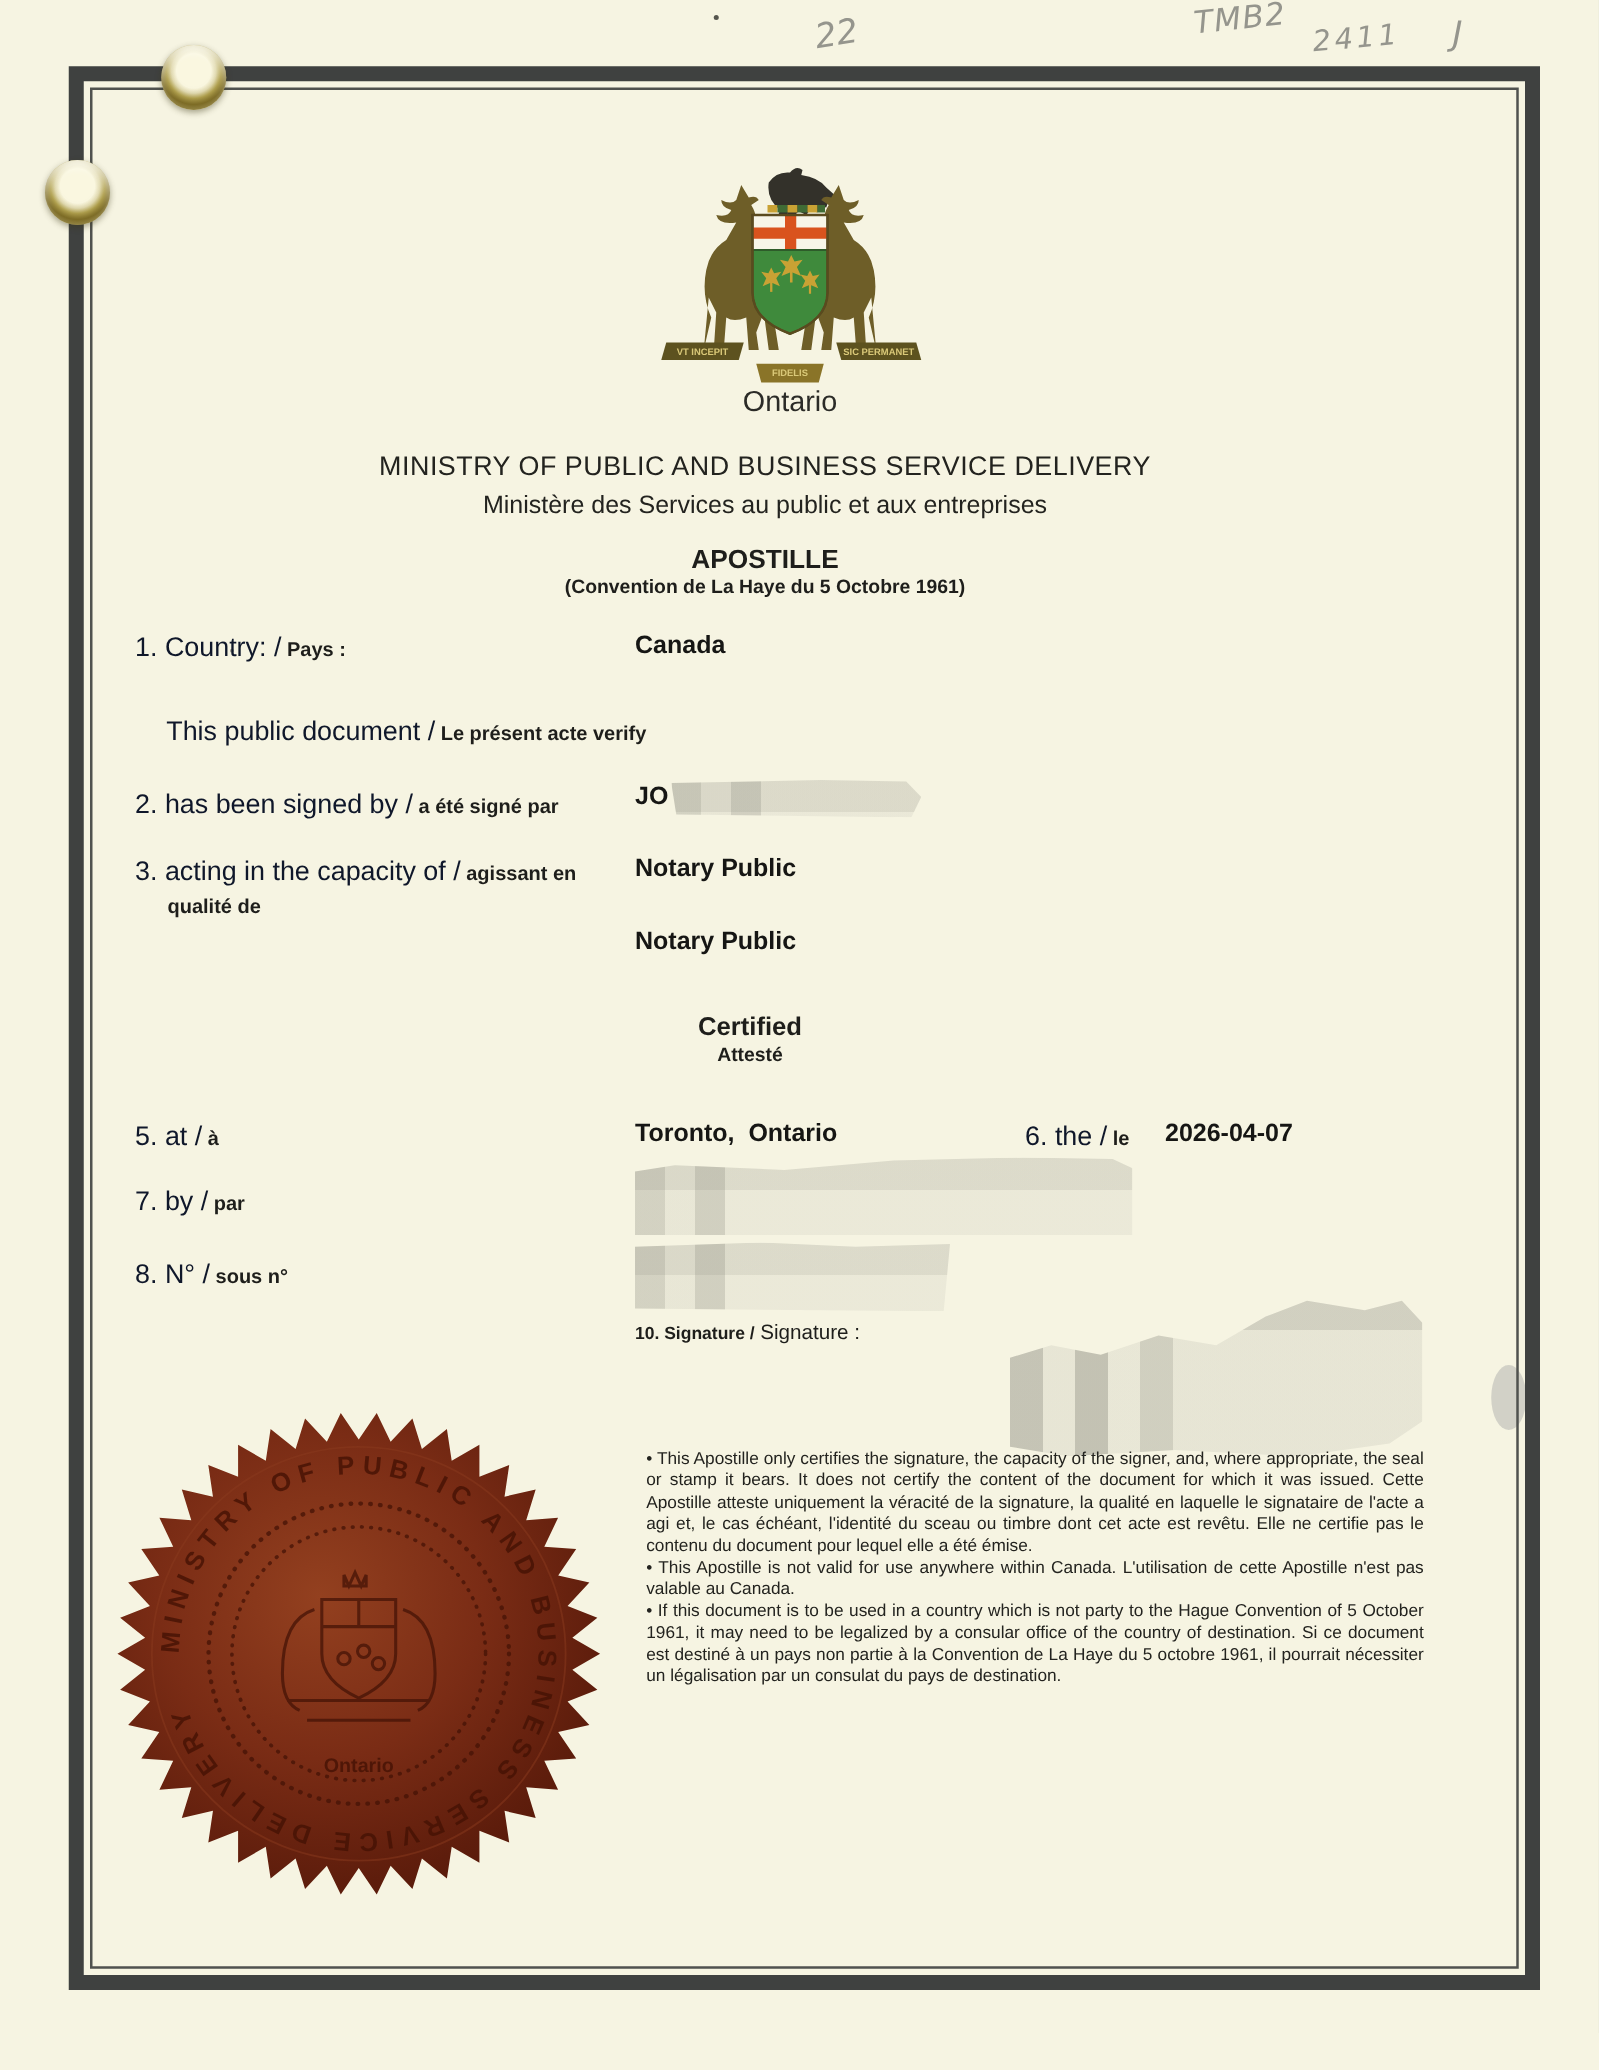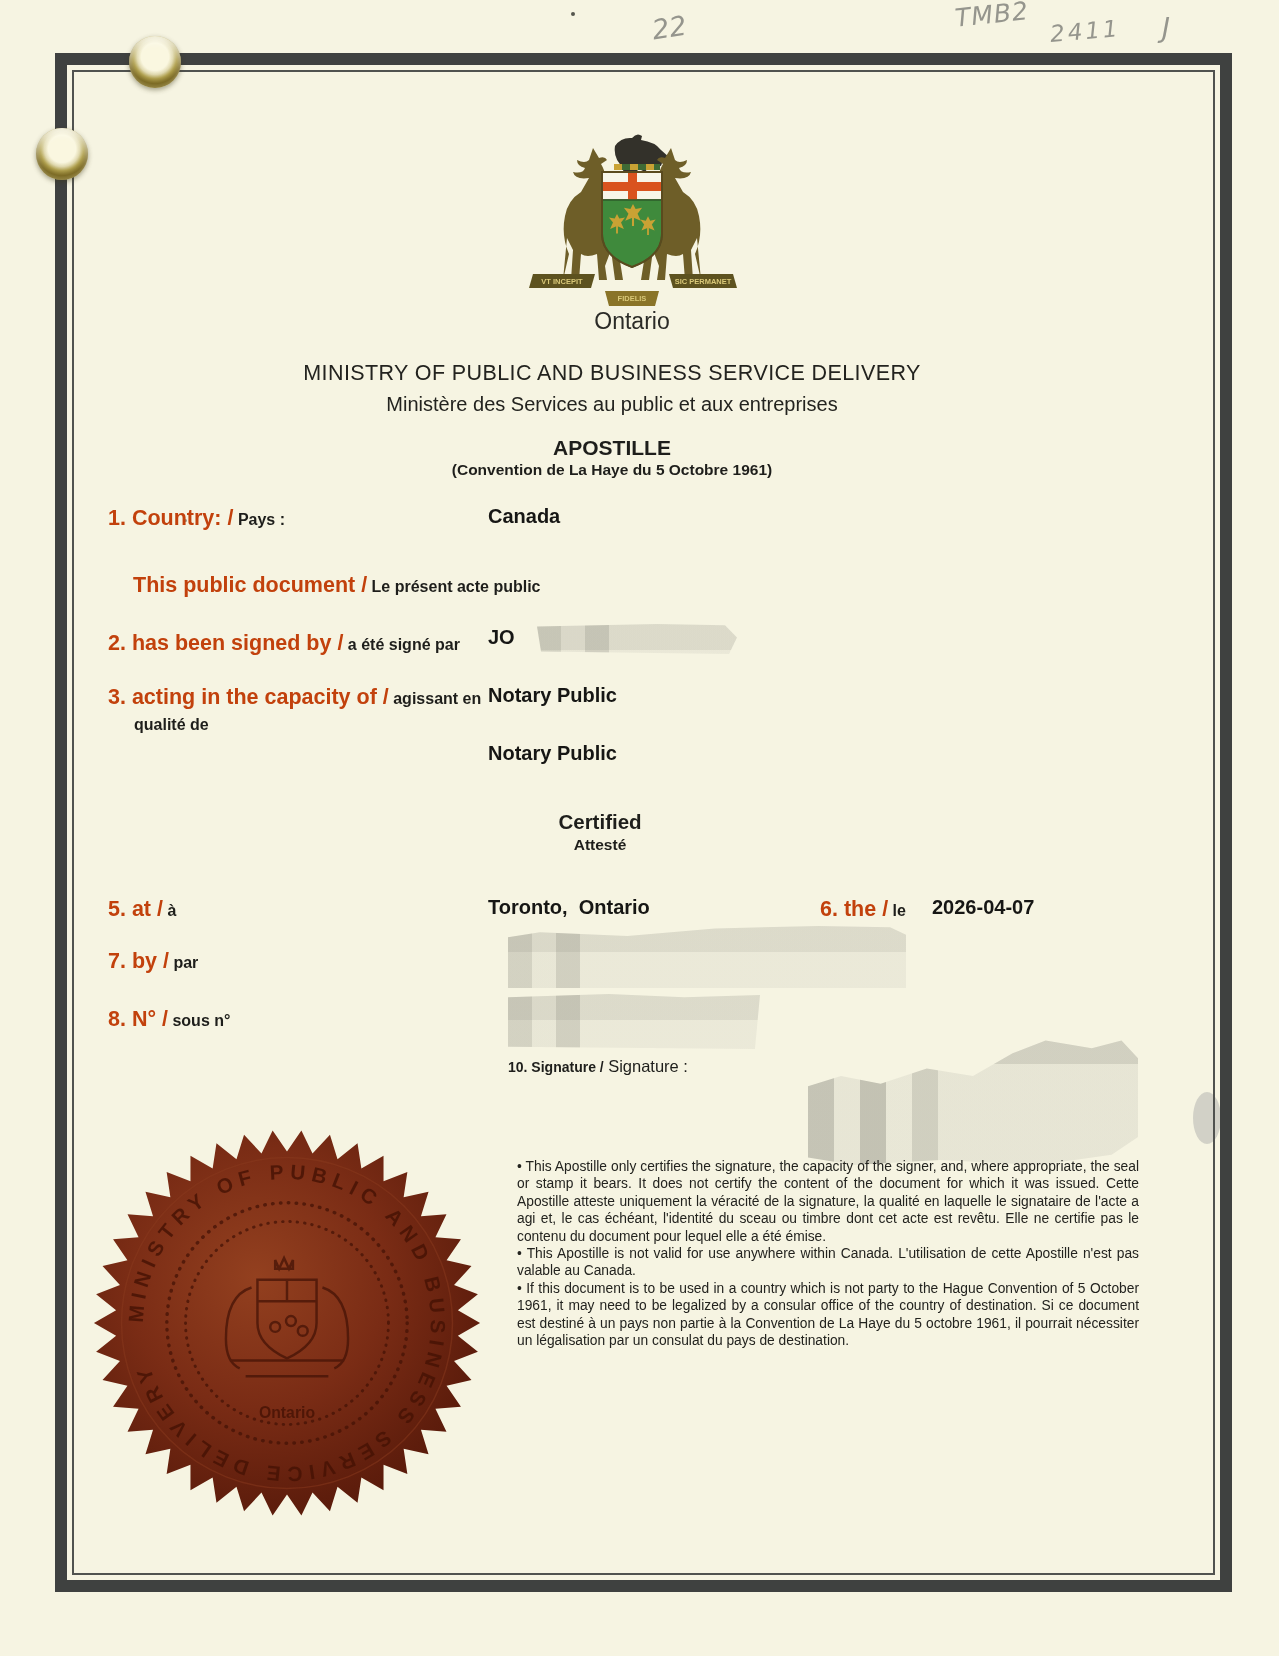--- a/index.html
+++ b/index.html
@@ -21,24 +21,24 @@
     box-shadow:0 2px 5px rgba(60,55,20,.45), inset 0 -7px 9px rgba(95,80,25,.5), inset 0 5px 7px rgba(255,255,250,.85);}
   
   .center-line{position:absolute;left:72px;width:1080px;text-align:center;}
   .ministry-en{font-size:21.5px;letter-spacing:.4px;color:#23231f;}
   .ministry-fr{font-size:20px;color:#23231f;}
   .doc-title{font-size:21px;font-weight:700;}
   .doc-subtitle{font-size:15.5px;font-weight:700;}
   .cert-line{position:absolute;left:60px;width:1080px;text-align:center;font-weight:700;}
   
   .row{position:absolute;left:108px;width:382px;padding-left:26px;text-indent:-26px;line-height:26px;}
-  .row .en,.intro .en{font-size:21.5px;color:#c2410c;font-weight:bold;}
+  .row .en,.intro .en{font-size:21.5px;color:#0f172a;}
   .row .fr,.intro .fr{font-size:16px;font-weight:700;color:#1e1e1b;}
   .intro{position:absolute;left:133px;}
-  .val{position:absolute;left:488px;font-weight:700;font-size:20px;color:#161614;white-space:pre-wrap;}
+  .val{position:absolute;left:508px;font-weight:700;font-size:20px;color:#161614;white-space:pre-wrap;}
   .sig-label{position:absolute;left:508px;}
   .sig-label .en{font-size:14px;font-weight:700;}
   .sig-label .fr{font-size:16.5px;font-weight:400;}
   
   .pixblur{position:absolute;
     background:
       linear-gradient(90deg, rgba(110,110,100,.22) 0 24px, rgba(165,165,155,.10) 24px 48px, rgba(120,120,110,.26) 48px 72px, rgba(175,175,165,.08) 72px 96px),
       linear-gradient(rgba(110,110,100,.16) 0 26px, rgba(160,160,150,.07) 26px 52px);}
   .blur-name{left:537px;top:624px;width:200px;height:30px;border-radius:3px;
     clip-path:polygon(0 8%,60% 0,94% 4%,100% 45%,96% 100%,2% 92%);}
@@ -134,21 +134,21 @@
   <div class="center-line doc-subtitle" style="top:461px;">(Convention de La Haye du 5 Octobre 1961)</div>
 
   <div class="row" style="top:505px;">
     <span class="en">1. Country: /</span>
     <span class="fr">Pays :</span>
   </div>
   <div class="val" style="top:505px;">Canada</div>
 
   <div class="intro" style="top:573px;">
     <span class="en">This public document /</span>
-    <span class="fr">Le présent acte public</span>
+    <span class="fr">Le présent acte verify</span>
   </div>
 
   <div class="row" style="top:630px;">
     <span class="en">2. has been signed by /</span>
     <span class="fr">a été signé par</span>
   </div>
   <div class="val" style="top:626px;">JO</div>
   <div class="pixblur blur-name"></div>
 
   <div class="row" style="top:684px;">

